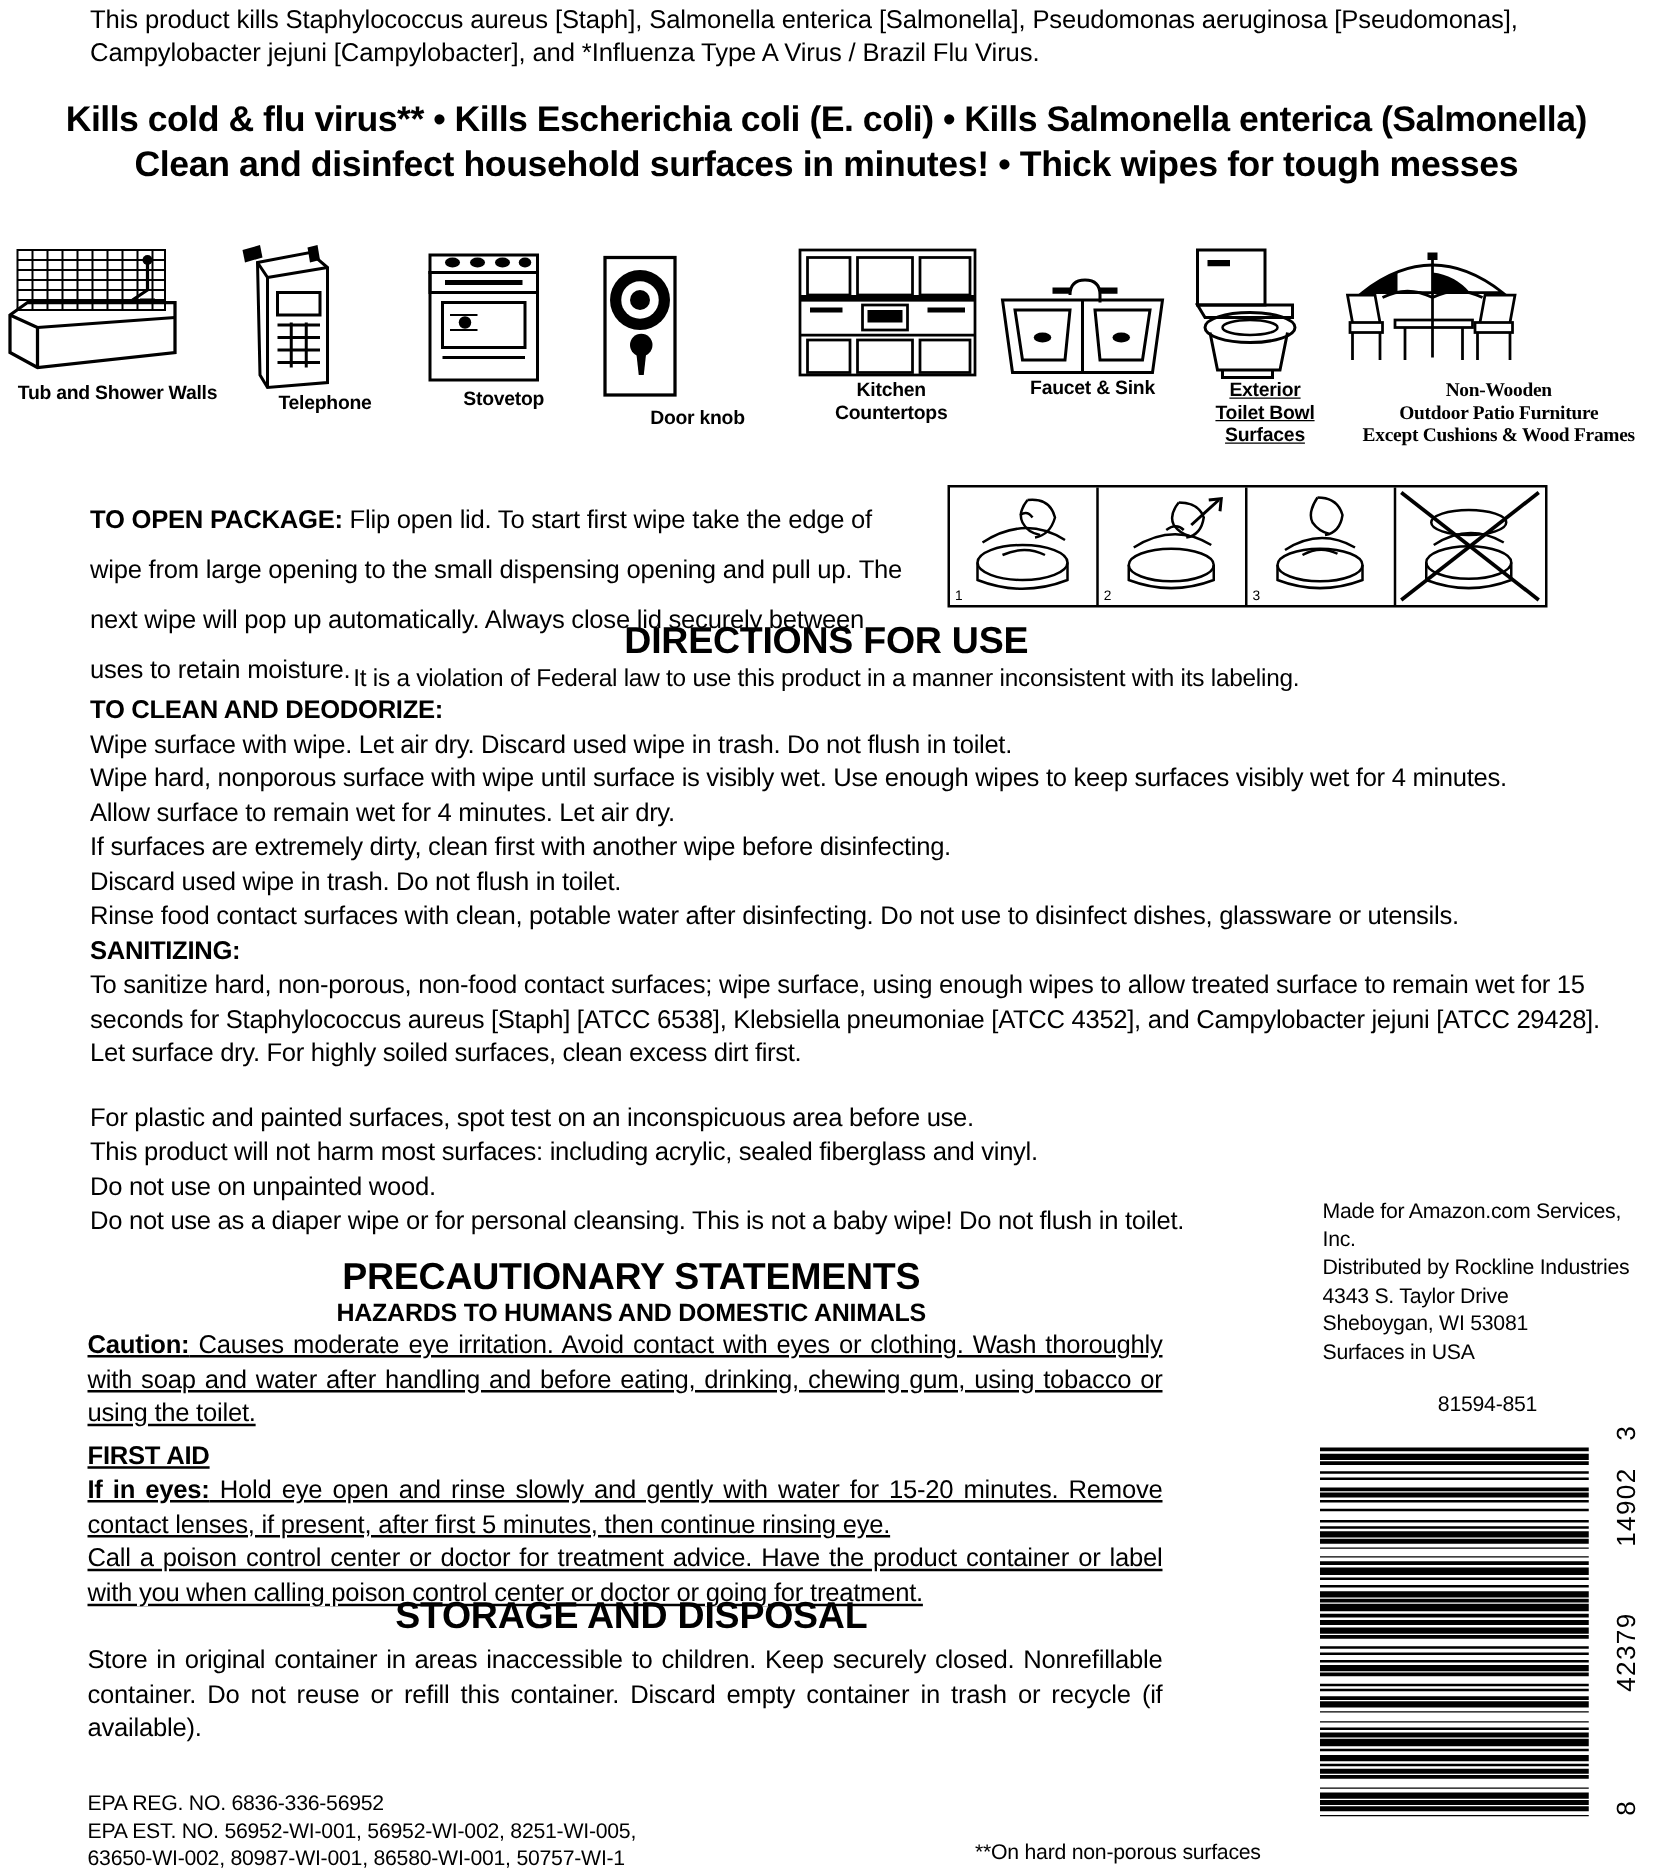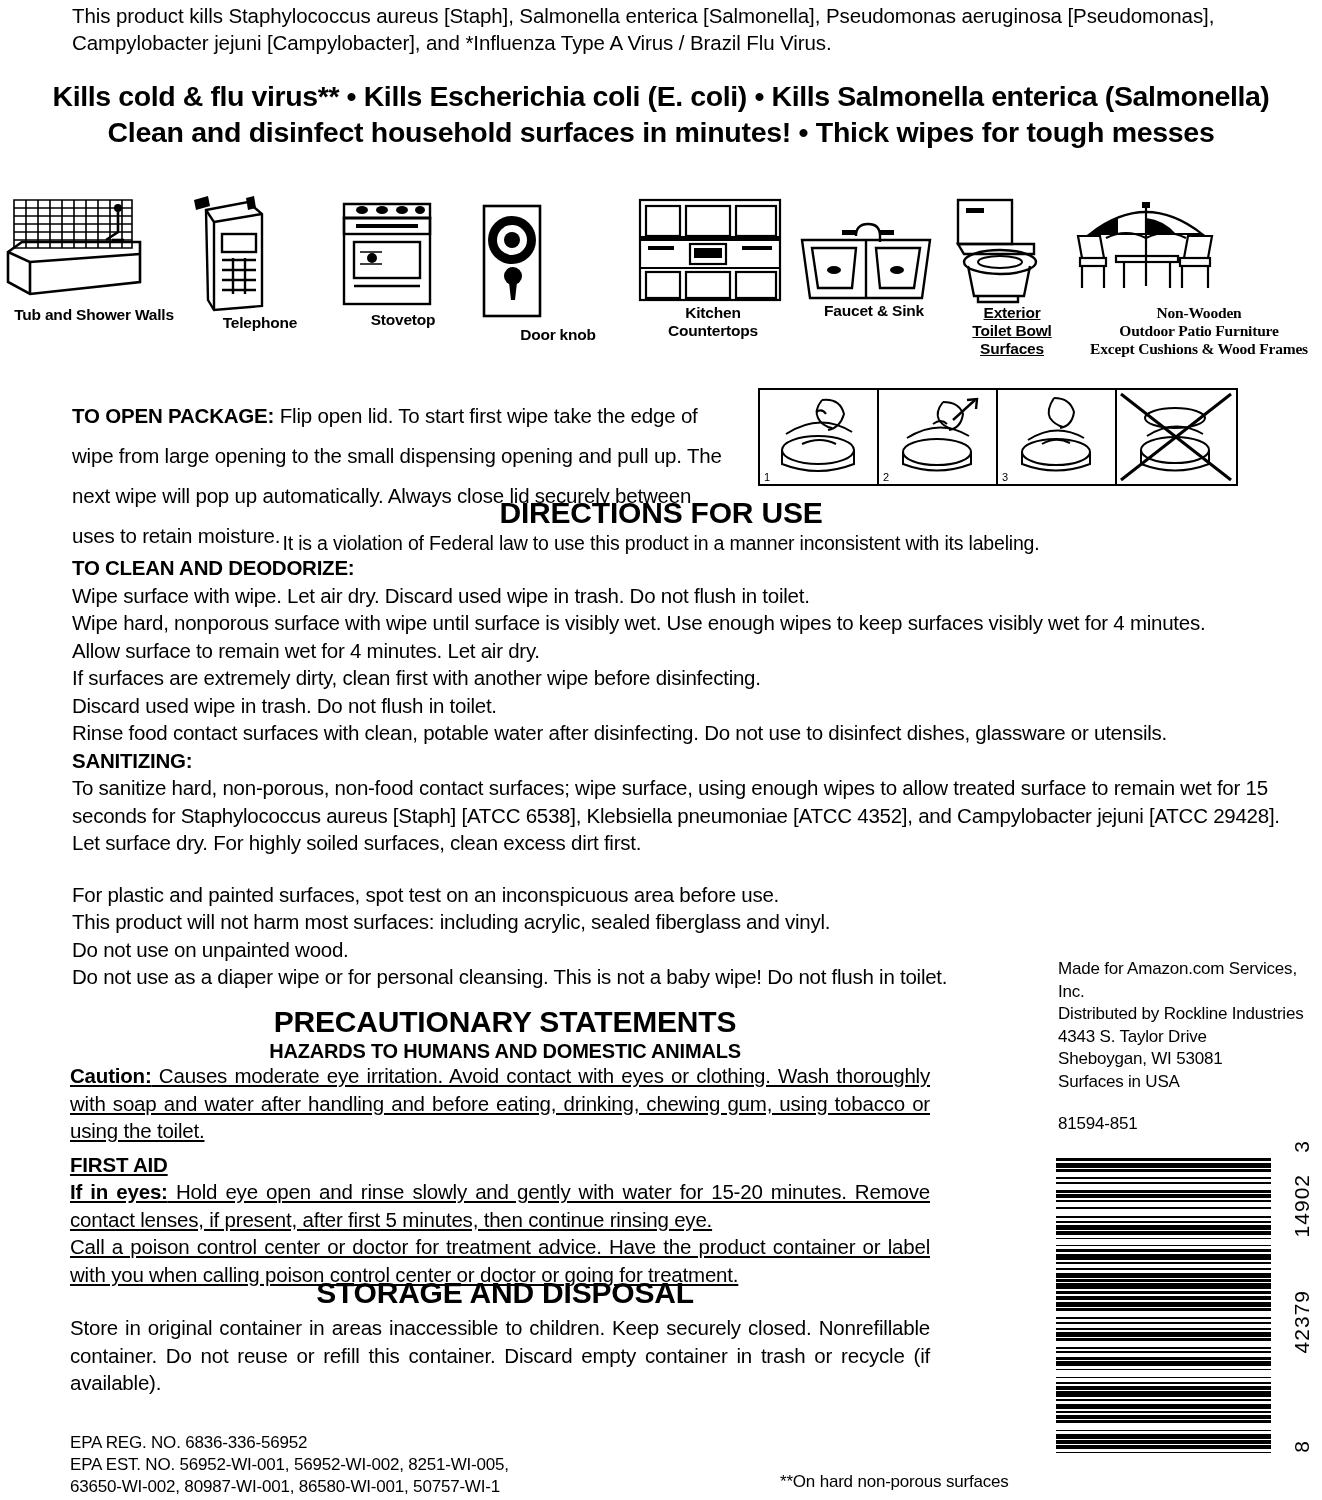--- a/index.html
+++ b/index.html
@@ -145,21 +145,21 @@
   
   .maker {
     position: absolute;
     left: 1058px;
     top: 958px;
     width: 264px;
     font-size: 17px;
     line-height: 22.5px;
     letter-spacing: -0.2px;
   }
-  .maker .code { margin-top: 20px; }
+  .maker .code { margin-top: 20px; text-align: center; }
 
   
   .prec-title {
     position: absolute;
     left: 0;
     top: 1005px;
     width: 1010px;
     text-align: center;
     font-size: 30px;
     font-weight: bold;

